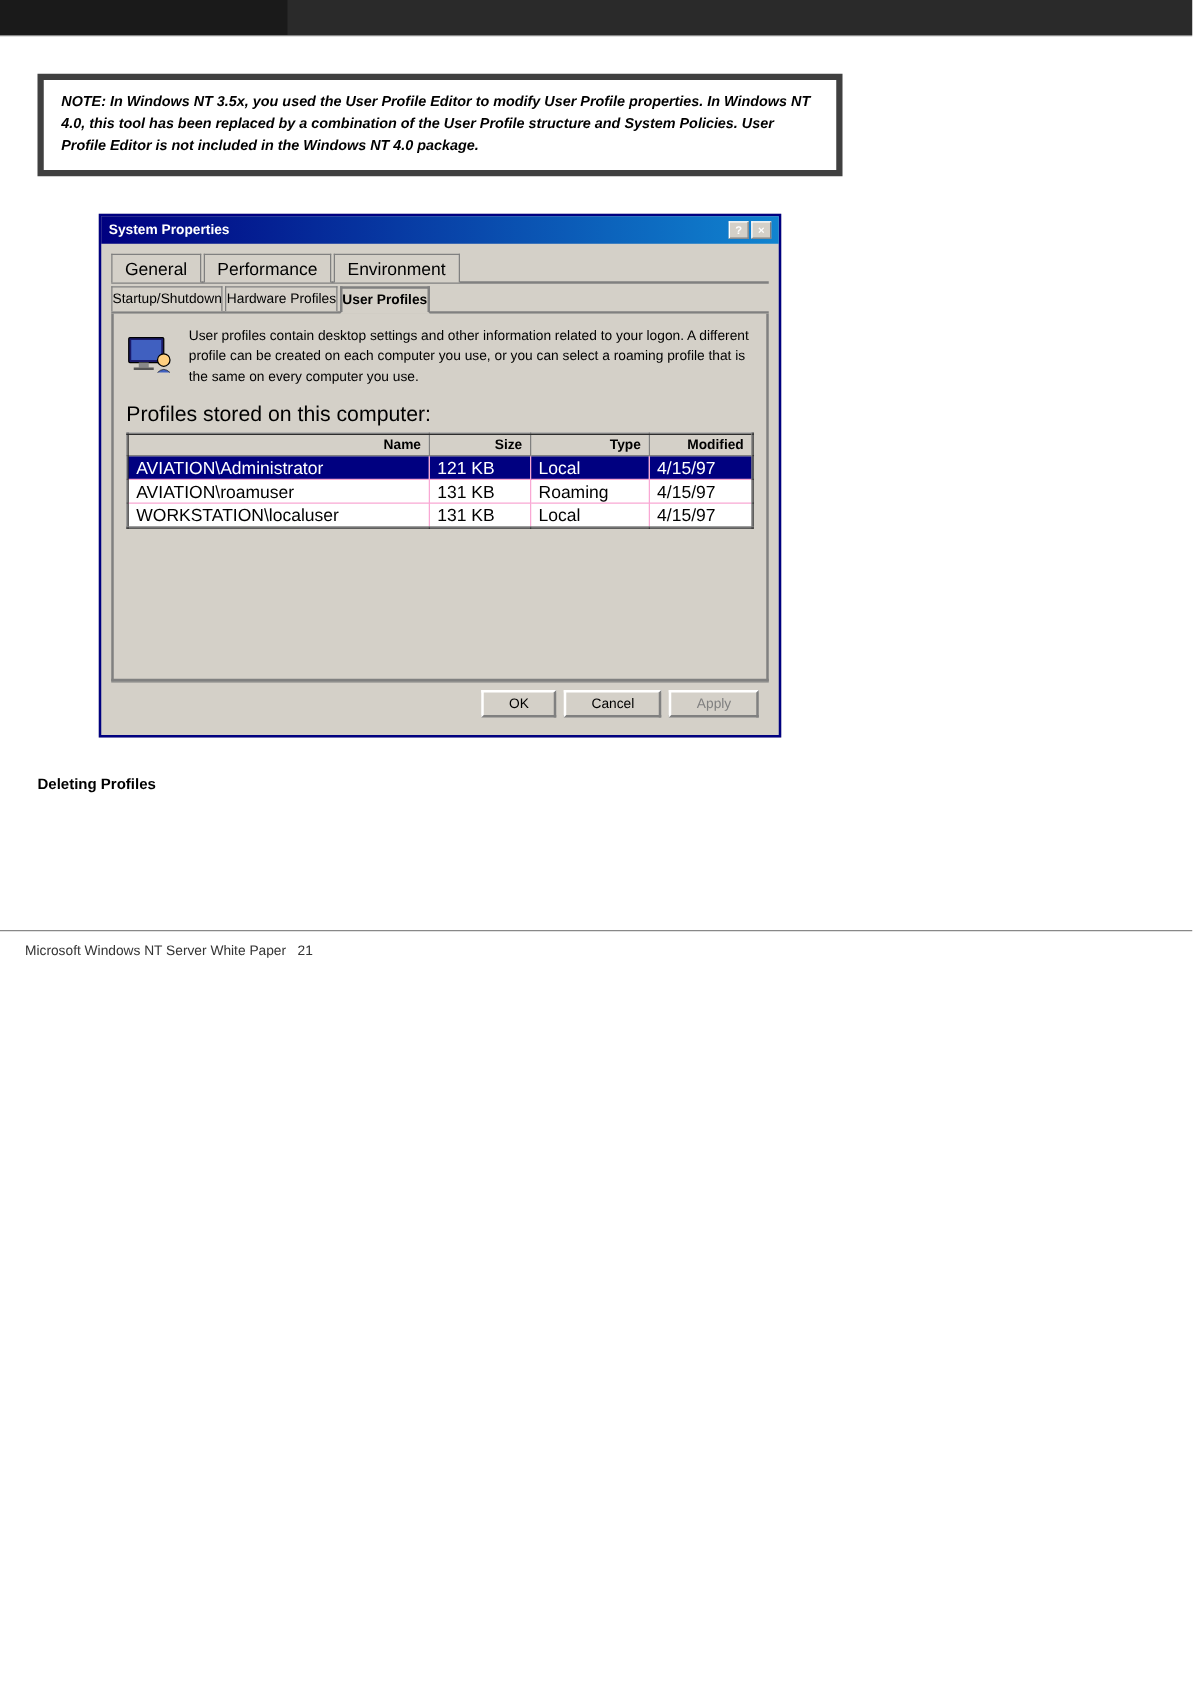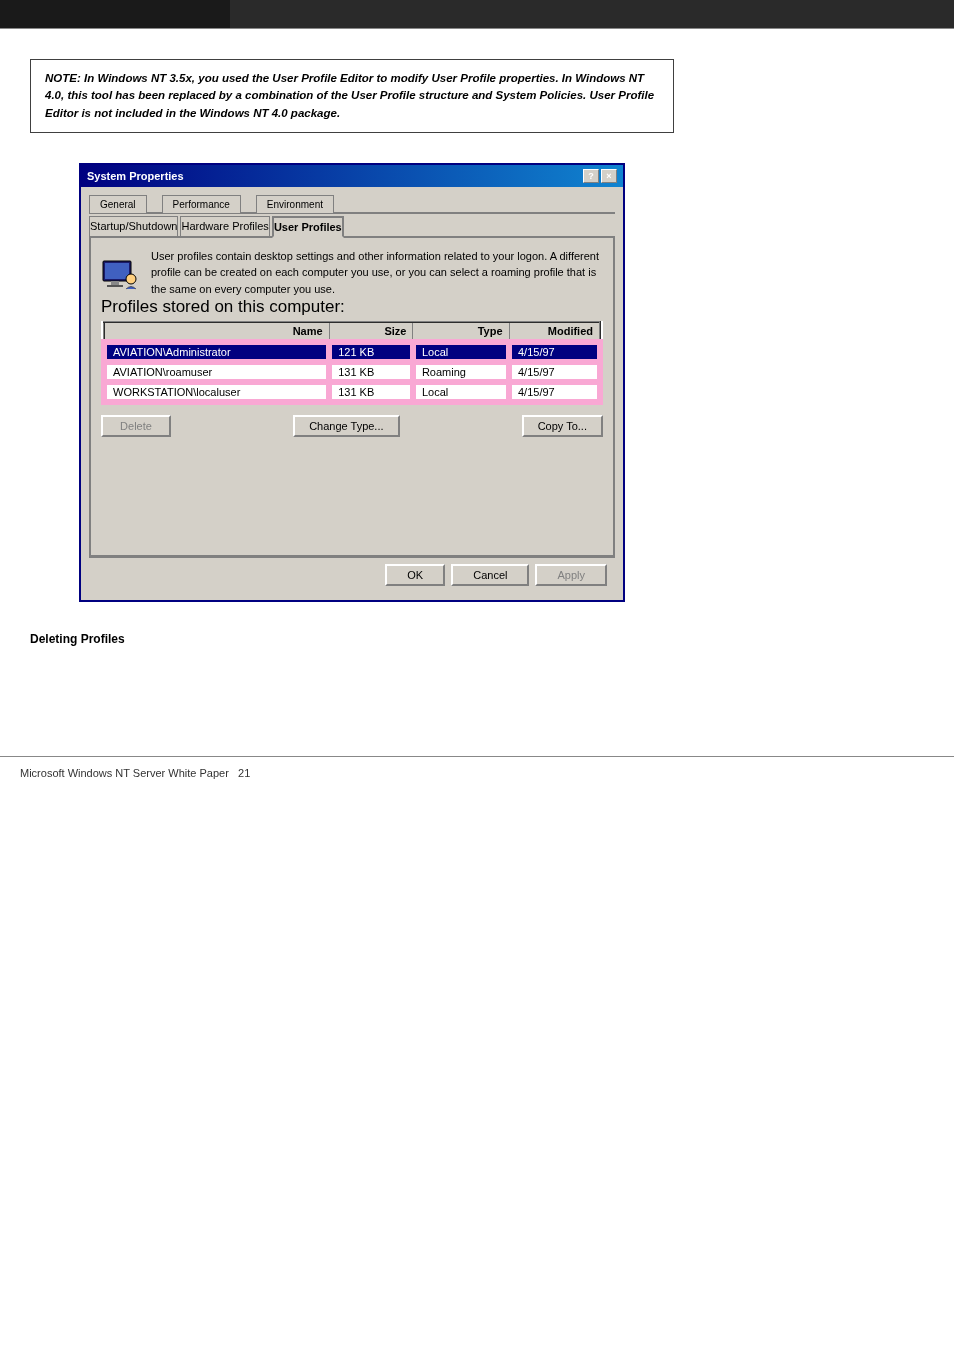--- a/index.html
+++ b/index.html
@@ -37,21 +37,21 @@
       width: 100%;
     }
 
     
     .content {
       padding: 30px 280px 30px 30px;
     }
 
     
     .note-box {
-      border: 1px solid #404040;
+      border: 5px solid #404040;
       padding: 10px 14px;
       margin-bottom: 30px;
       font-size: 11.5px;
       font-style: italic;
       font-weight: bold;
       line-height: 1.5;
       color: #000;
     }
 
     
@@ -107,22 +107,22 @@
     .tabs-top {
       display: flex;
       border-bottom: 2px solid #808080;
       margin-bottom: 0;
     }
     .tab {
       padding: 3px 10px;
       background: #d4d0c8;
       border: 1px solid #808080;
       border-bottom: none;
-      margin-right: 15px;
-      font-size: 10px;
+      margin-right: 2px;
+      font-size: 14px;
       cursor: pointer;
       margin-bottom: -1px;
       position: relative;
       z-index: 1;
     }
 
     .tabs-bottom {
       display: flex;
       border-bottom: 2px solid #808080;
       margin-top: 2px;
@@ -150,22 +150,23 @@
     .tab-panel {
       border: 2px solid #808080;
       border-top: none;
       padding: 10px;
       background: #d4d0c8;
     }
 
     
     .user-profile-info {
       display: flex;
-      align-items: flex-end;
+      align-items: center;
       gap: 10px;
+      margin-bottom: 12px;
     }
     .profile-icon {
       width: 40px;
       height: 40px;
       flex-shrink: 0;
     }
     .profile-desc {
       font-size: 11px;
       line-height: 1.5;
     }
@@ -187,22 +188,22 @@
     .profiles-table th {
       background: #d4d0c8;
       border: 1px solid #808080;
       padding: 2px 6px;
       text-align: right;
       font-weight: bold;
       font-size: 11px;
     }
     .profiles-table td {
       padding: 1px 6px;
-      font-size: 11px;
-      border: 6px solid #f9a8d4;
+      font-size: 14px;
+      border: 1px solid #f9a8d4;
     }
     .profiles-table tr.selected td {
       background: #000080;
       color: white;
     }
     .profiles-table .white-bg {
       background: white;
     }
 
     
@@ -373,25 +374,20 @@
               </tr>
               <tr class="white-bg">
                 <td>WORKSTATION\localuser</td>
                 <td>131 KB</td>
                 <td>Local</td>
                 <td>4/15/97</td>
               </tr>
             </tbody>
           </table>
 
-          <div class="action-buttons">
-            <button class="win-btn disabled">Delete</button>
-            <button class="win-btn">Change Type...</button>
-            <button class="win-btn">Copy To...</button>
-          </div>
 
           <div class="spacer-area"></div>
 
         </div>
 
         <div class="dialog-footer">
           <button class="footer-btn">OK</button>
           <button class="footer-btn">Cancel</button>
           <button class="footer-btn apply-btn">Apply</button>
         </div>

